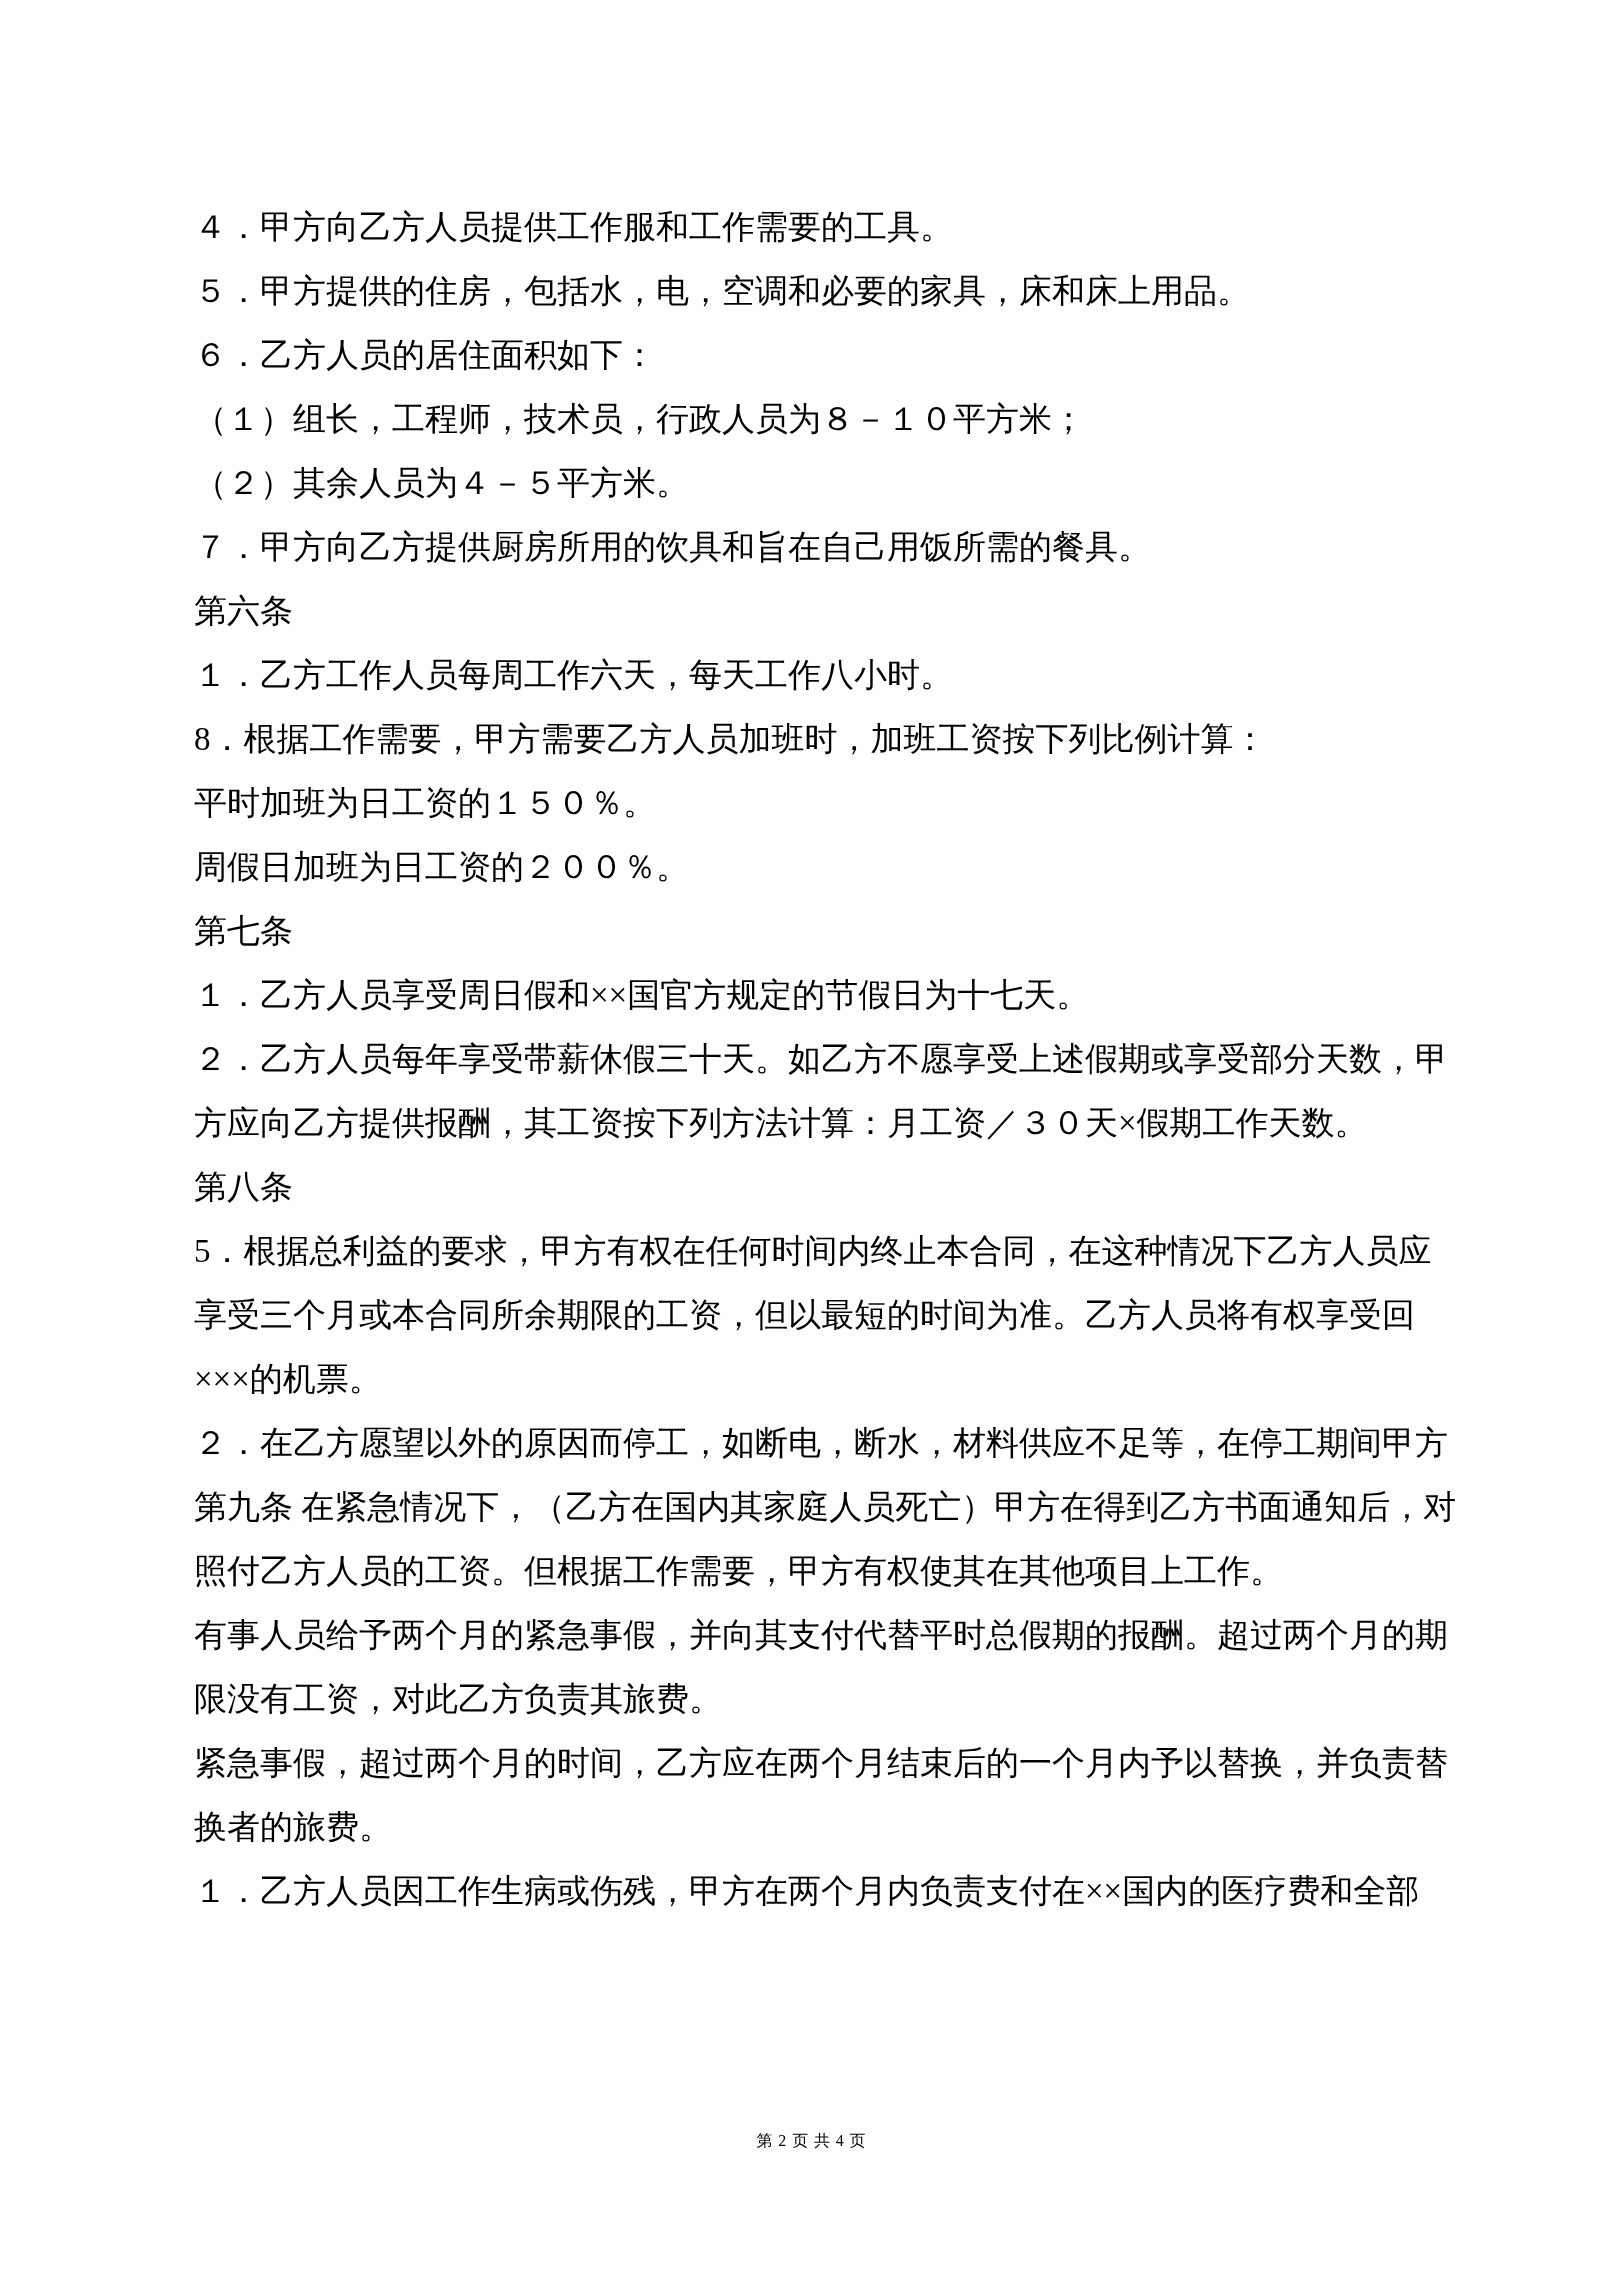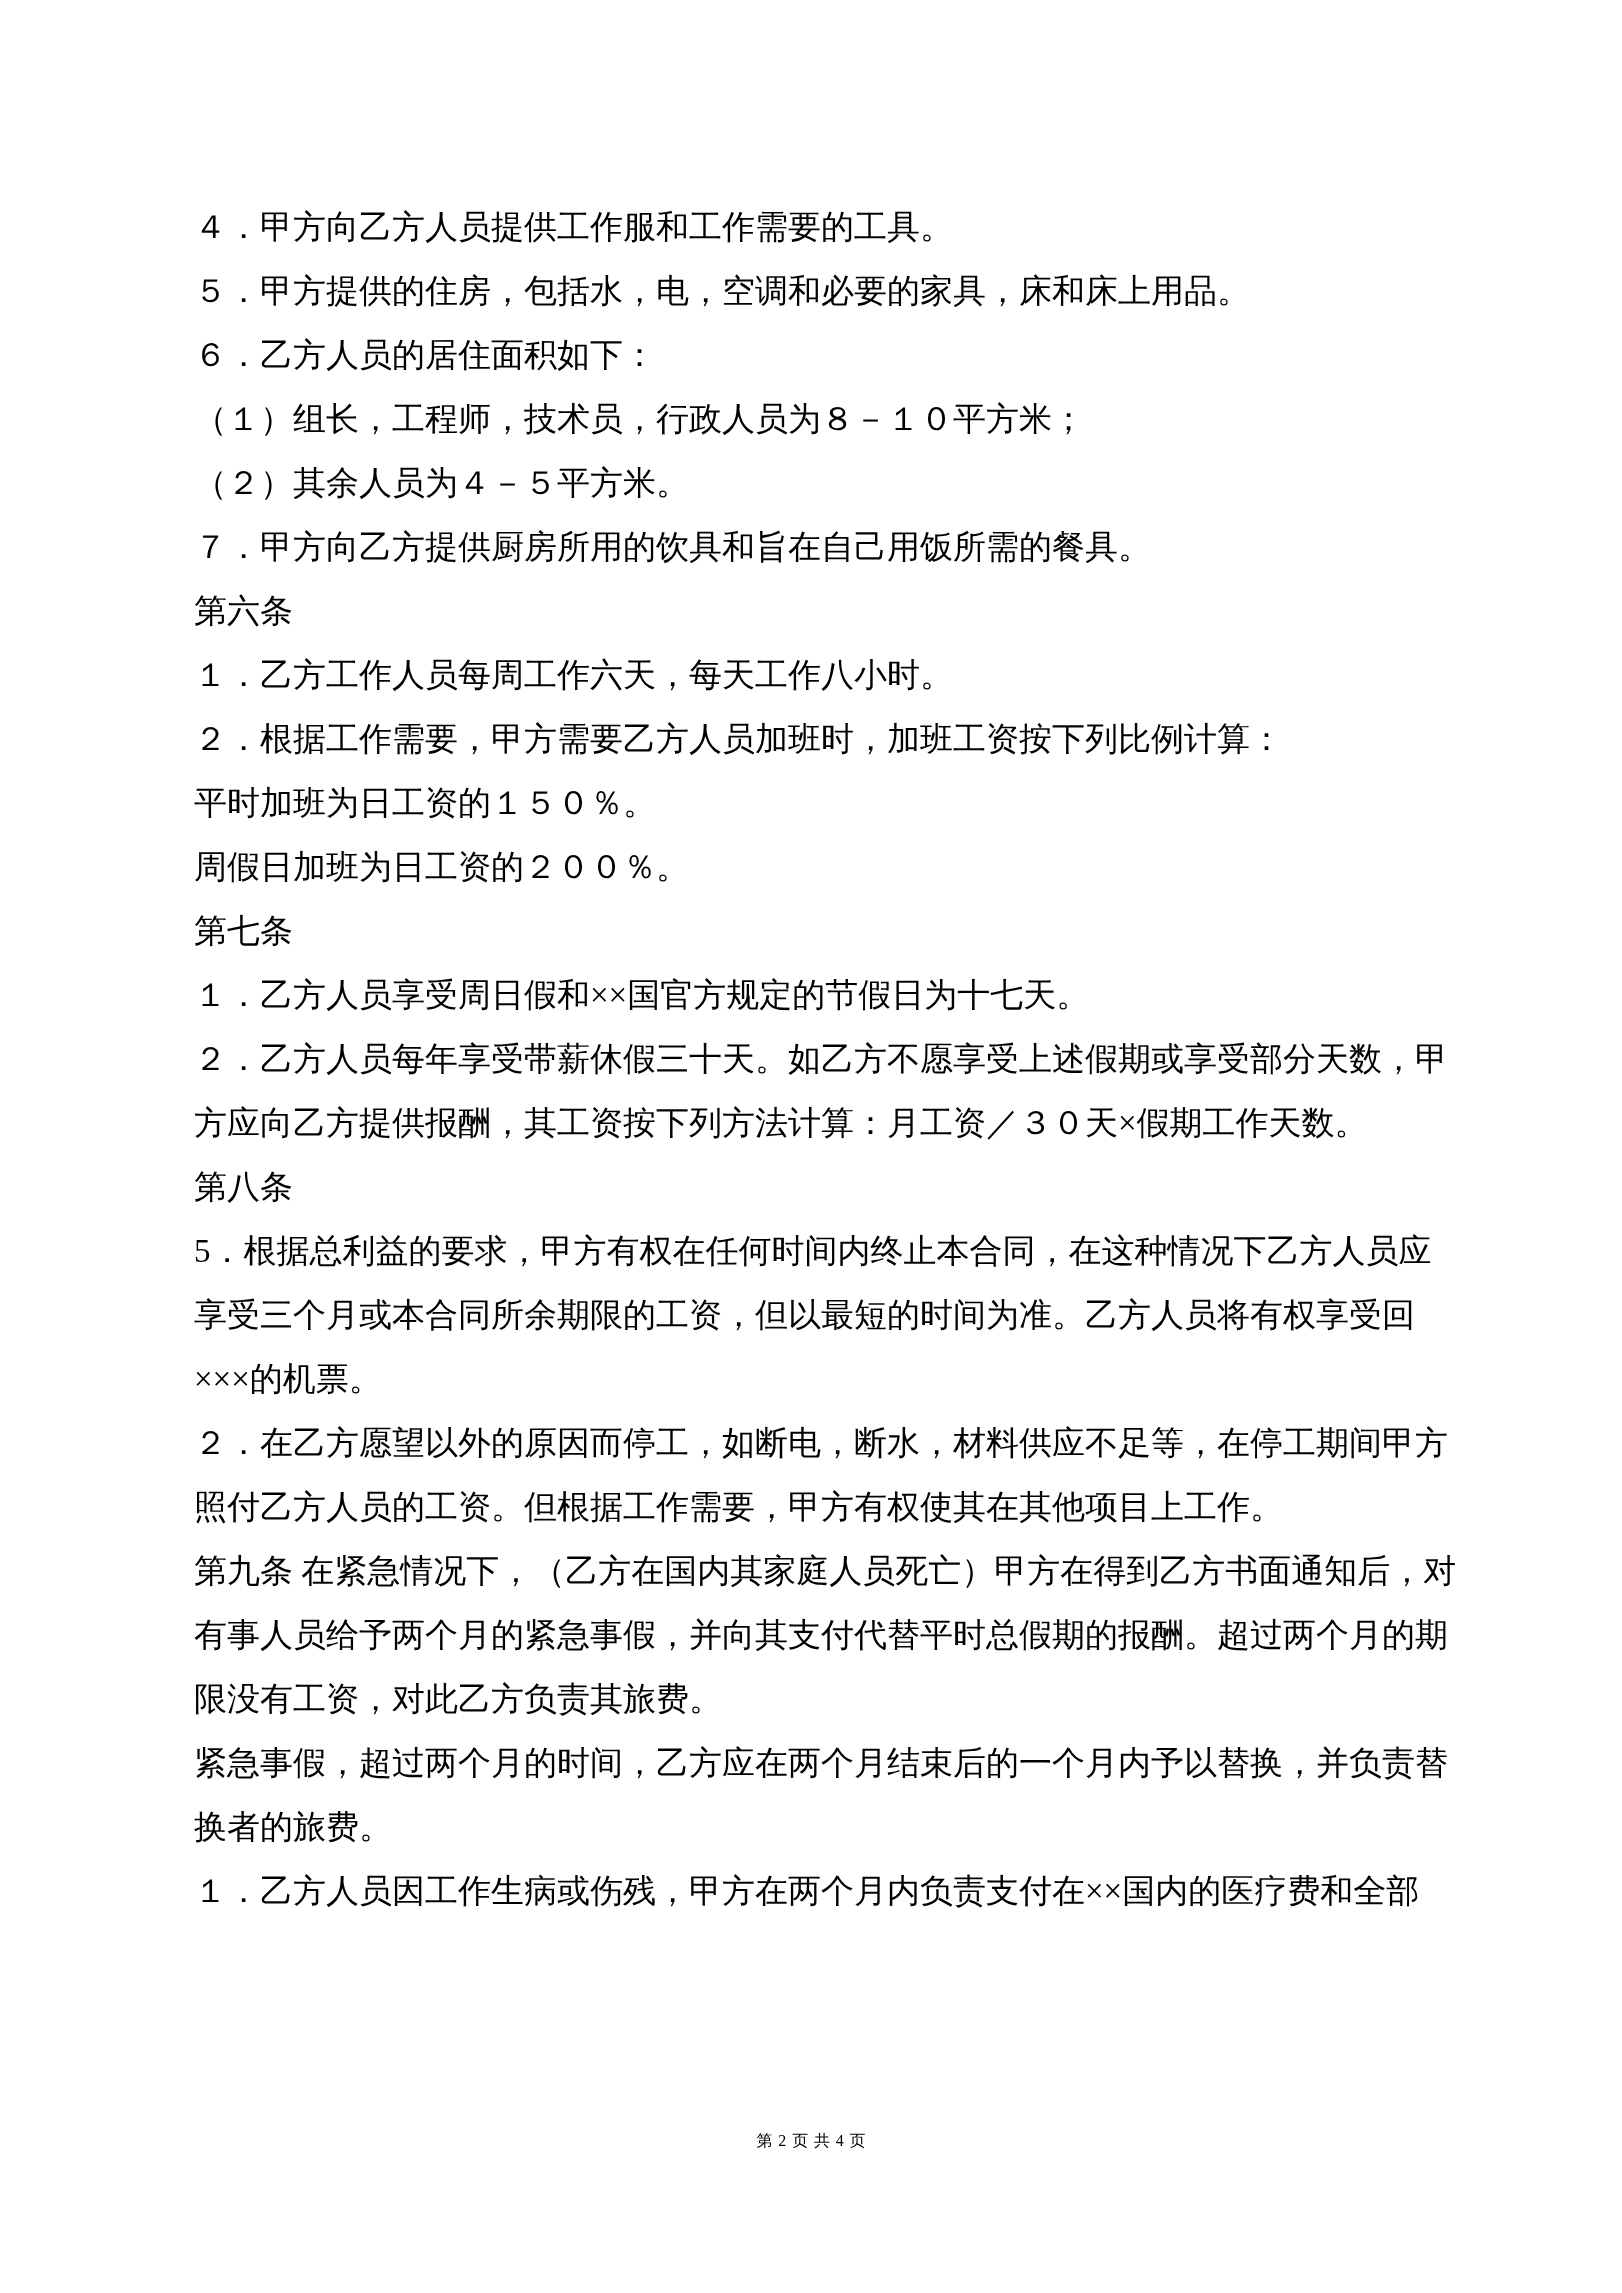--- a/index.html
+++ b/index.html
@@ -51,34 +51,34 @@
 <div class="page">
   <div class="content">
       <div class="line">４．甲方向乙方人员提供工作服和工作需要的工具。</div>
       <div class="line">５．甲方提供的住房，包括水，电，空调和必要的家具，床和床上用品。</div>
       <div class="line">６．乙方人员的居住面积如下：</div>
       <div class="line">（１）组长，工程师，技术员，行政人员为８－１０平方米；</div>
       <div class="line">（２）其余人员为４－５平方米。</div>
       <div class="line">７．甲方向乙方提供厨房所用的饮具和旨在自己用饭所需的餐具。</div>
       <div class="line">第六条</div>
       <div class="line">１．乙方工作人员每周工作六天，每天工作八小时。</div>
-      <div class="line">２．根据工作需要，甲方需要乙方人员加班时，加班工资按下列比例计算：</div>
+      <div class="line">8．根据工作需要，甲方需要乙方人员加班时，加班工资按下列比例计算：</div>
       <div class="line">平时加班为日工资的１５０％。</div>
       <div class="line">周假日加班为日工资的２００％。</div>
       <div class="line">第七条</div>
       <div class="line">１．乙方人员享受周日假和××国官方规定的节假日为十七天。</div>
       <div class="line">２．乙方人员每年享受带薪休假三十天。如乙方不愿享受上述假期或享受部分天数，甲</div>
       <div class="line">方应向乙方提供报酬，其工资按下列方法计算：月工资／３０天×假期工作天数。</div>
       <div class="line">第八条</div>
       <div class="line">5．根据总利益的要求，甲方有权在任何时间内终止本合同，在这种情况下乙方人员应</div>
       <div class="line">享受三个月或本合同所余期限的工资，但以最短的时间为准。乙方人员将有权享受回</div>
       <div class="line">×××的机票。</div>
       <div class="line">２．在乙方愿望以外的原因而停工，如断电，断水，材料供应不足等，在停工期间甲方</div>
+      <div class="line">第九条 在紧急情况下，（乙方在国内其家庭人员死亡）甲方在得到乙方书面通知后，对</div>
       <div class="line">照付乙方人员的工资。但根据工作需要，甲方有权使其在其他项目上工作。</div>
-      <div class="line">第九条 在紧急情况下，（乙方在国内其家庭人员死亡）甲方在得到乙方书面通知后，对</div>
       <div class="line">有事人员给予两个月的紧急事假，并向其支付代替平时总假期的报酬。超过两个月的期</div>
       <div class="line">限没有工资，对此乙方负责其旅费。</div>
       <div class="line">紧急事假，超过两个月的时间，乙方应在两个月结束后的一个月内予以替换，并负责替</div>
       <div class="line">换者的旅费。</div>
       <div class="line">１．乙方人员因工作生病或伤残，甲方在两个月内负责支付在××国内的医疗费和全部</div>
     </div>
   <div class="footer">第 2 页 共 4 页</div>
 </div>
 
 

